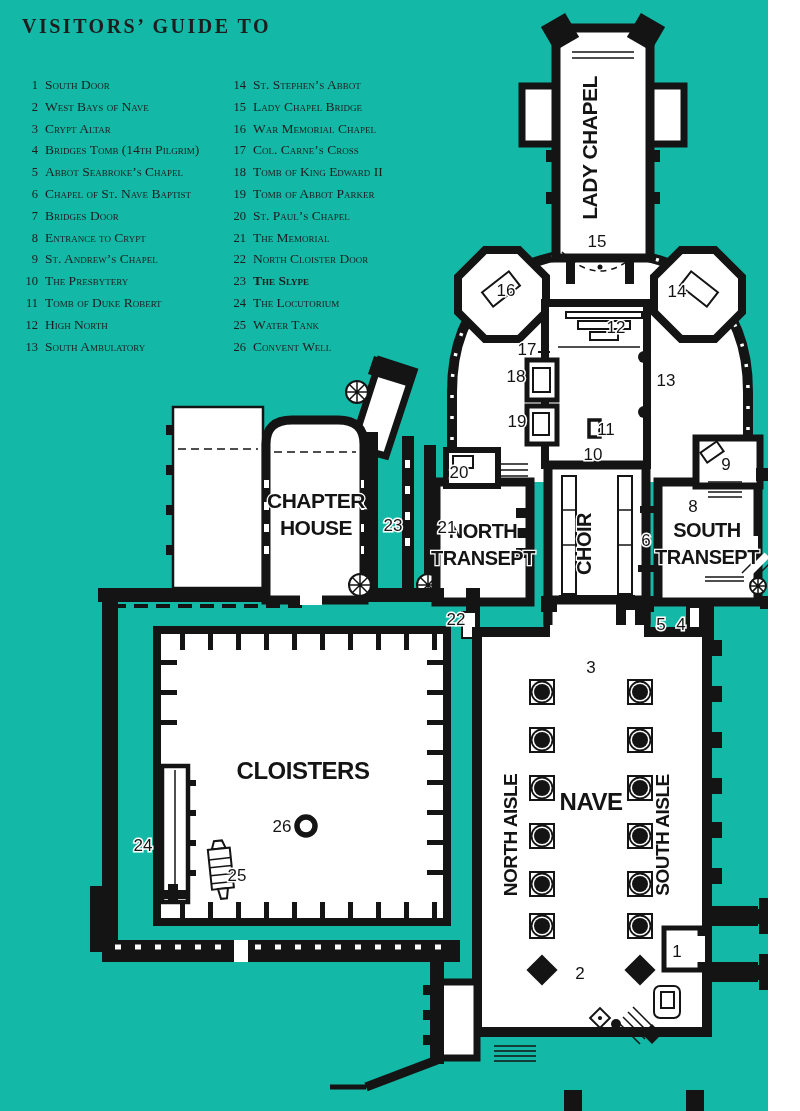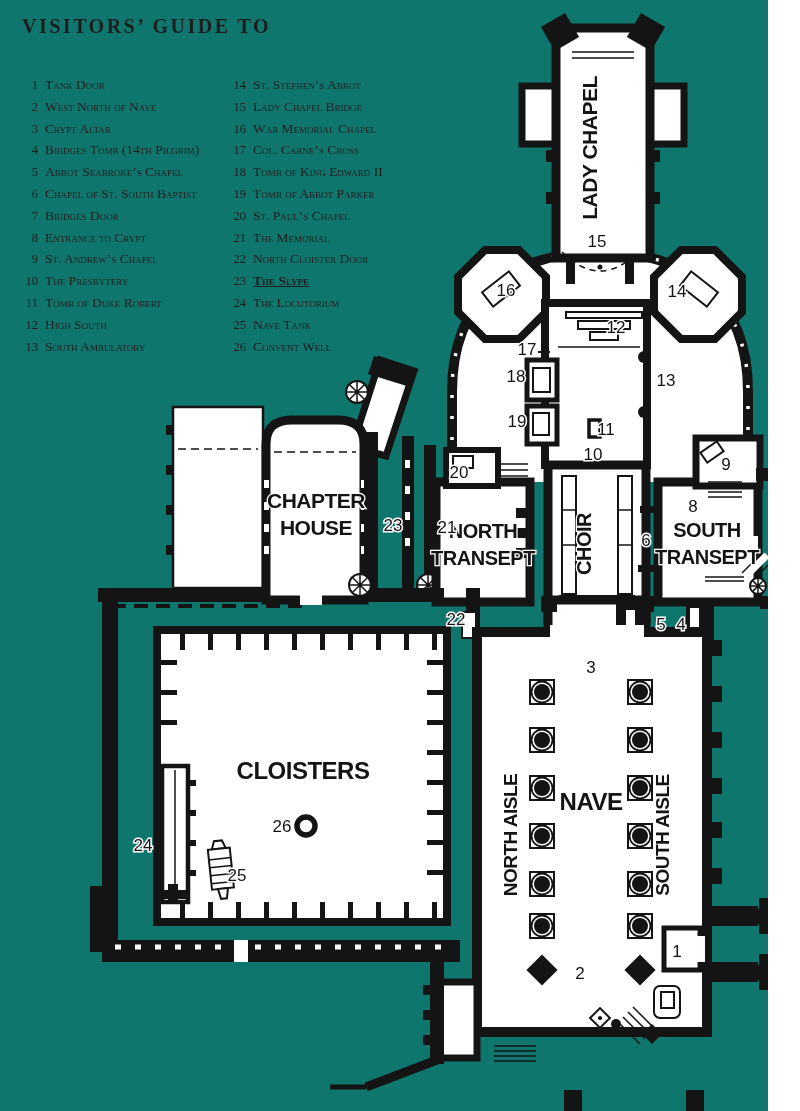--- a/index.html
+++ b/index.html
@@ -1,28 +1,28 @@
 <!DOCTYPE html>
 <html><head>
 <meta charset="utf-8">
 <style>
   html,body{margin:0;padding:0;background:#fff;}
-  .page{position:relative;width:768px;height:1111px;background:#0f766e;overflow:hidden;
+  .page{position:relative;width:768px;height:1111px;background:#14b8a6;overflow:hidden;
         font-family:"Liberation Sans",sans-serif;}
   .plan-svg{position:absolute;left:0;top:0;}
   .title{position:absolute;left:22px;top:12px;font-family:"Liberation Serif",serif;
          font-weight:700;font-size:20px;letter-spacing:2.5px;color:#1d1d1d;line-height:1.4;}
   .legend{position:absolute;top:77px;color:#1d1d1d;font-family:"Liberation Serif",serif;}
   .legend.c0{left:20px;width:206px;}
   .legend.c1{left:228px;width:216px;}
   .legend-row{display:flex;align-items:baseline;height:21.8px;font-size:13.5px;
               font-variant:small-caps;white-space:nowrap;}
   .legend-row .num{flex:none;width:18px;text-align:right;margin-right:7px;
                    font-variant:normal;font-size:12.5px;}
-  .legend-row.bold .lbl{font-weight:700;text-decoration:underline;}
+  .legend-row.bold .lbl{font-weight:700;}
   
   .wall{fill:#fff;stroke:#141414;}
   .solid{fill:#141414;stroke:none;}
   .thin{fill:#fff;stroke:#141414;stroke-width:2;}
   .line{fill:none;stroke:#141414;}
   .hair{fill:none;stroke:#141414;stroke-width:1.5;}
   .wdot{fill:none;stroke:#fff;}
   .num-label{font-family:"Liberation Sans",sans-serif;font-size:17px;fill:#141414;
              text-anchor:middle;paint-order:stroke;stroke:#fff;stroke-width:3px;}
   .room-label{font-family:"Liberation Sans",sans-serif;font-weight:700;fill:#141414;
@@ -34,41 +34,41 @@
 
 <div class="page">
 
   <div class="title">
     <div>VISITORS’ GUIDE TO</div>
   </div>
 
   <div class="legend c0">
       <div class="legend-row">
         <span class="num">1</span>
-        <span class="lbl">Tank Door</span>
+        <span class="lbl">South Door</span>
       </div>
       <div class="legend-row">
         <span class="num">2</span>
-        <span class="lbl">West North of Nave</span>
+        <span class="lbl">West Bays of Nave</span>
       </div>
       <div class="legend-row">
         <span class="num">3</span>
         <span class="lbl">Crypt Altar</span>
       </div>
       <div class="legend-row">
         <span class="num">4</span>
         <span class="lbl">Bridges Tomb (14th Pilgrim)</span>
       </div>
       <div class="legend-row">
         <span class="num">5</span>
         <span class="lbl">Abbot Seabroke’s Chapel</span>
       </div>
       <div class="legend-row">
         <span class="num">6</span>
-        <span class="lbl">Chapel of St. South Baptist</span>
+        <span class="lbl">Chapel of St. Nave Baptist</span>
       </div>
       <div class="legend-row">
         <span class="num">7</span>
         <span class="lbl">Bridges Door</span>
       </div>
       <div class="legend-row">
         <span class="num">8</span>
         <span class="lbl">Entrance to Crypt</span>
       </div>
       <div class="legend-row">
@@ -78,21 +78,21 @@
       <div class="legend-row">
         <span class="num">10</span>
         <span class="lbl">The Presbytery</span>
       </div>
       <div class="legend-row">
         <span class="num">11</span>
         <span class="lbl">Tomb of Duke Robert</span>
       </div>
       <div class="legend-row">
         <span class="num">12</span>
-        <span class="lbl">High South</span>
+        <span class="lbl">High North</span>
       </div>
       <div class="legend-row">
         <span class="num">13</span>
         <span class="lbl">South Ambulatory</span>
       </div>
     </div>
   <div class="legend c1">
       <div class="legend-row">
         <span class="num">14</span>
         <span class="lbl">St. Stephen’s Abbot</span>
@@ -132,21 +132,21 @@
       <div class="legend-row bold">
         <span class="num">23</span>
         <span class="lbl">The Slype</span>
       </div>
       <div class="legend-row">
         <span class="num">24</span>
         <span class="lbl">The Locutorium</span>
       </div>
       <div class="legend-row">
         <span class="num">25</span>
-        <span class="lbl">Nave Tank</span>
+        <span class="lbl">Water Tank</span>
       </div>
       <div class="legend-row">
         <span class="num">26</span>
         <span class="lbl">Convent Well</span>
       </div>
     </div>
 
   <svg id="plan" class="plan-svg" width="800" height="1111" viewBox="0 0 800 1111">
 
     <g>

